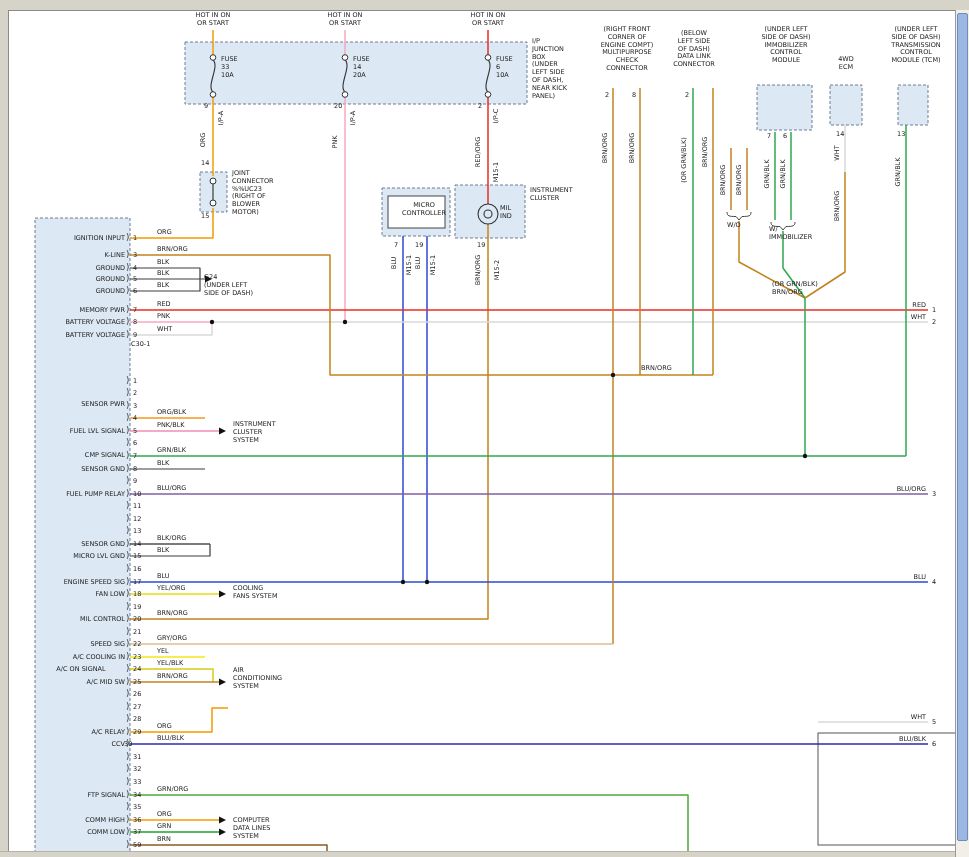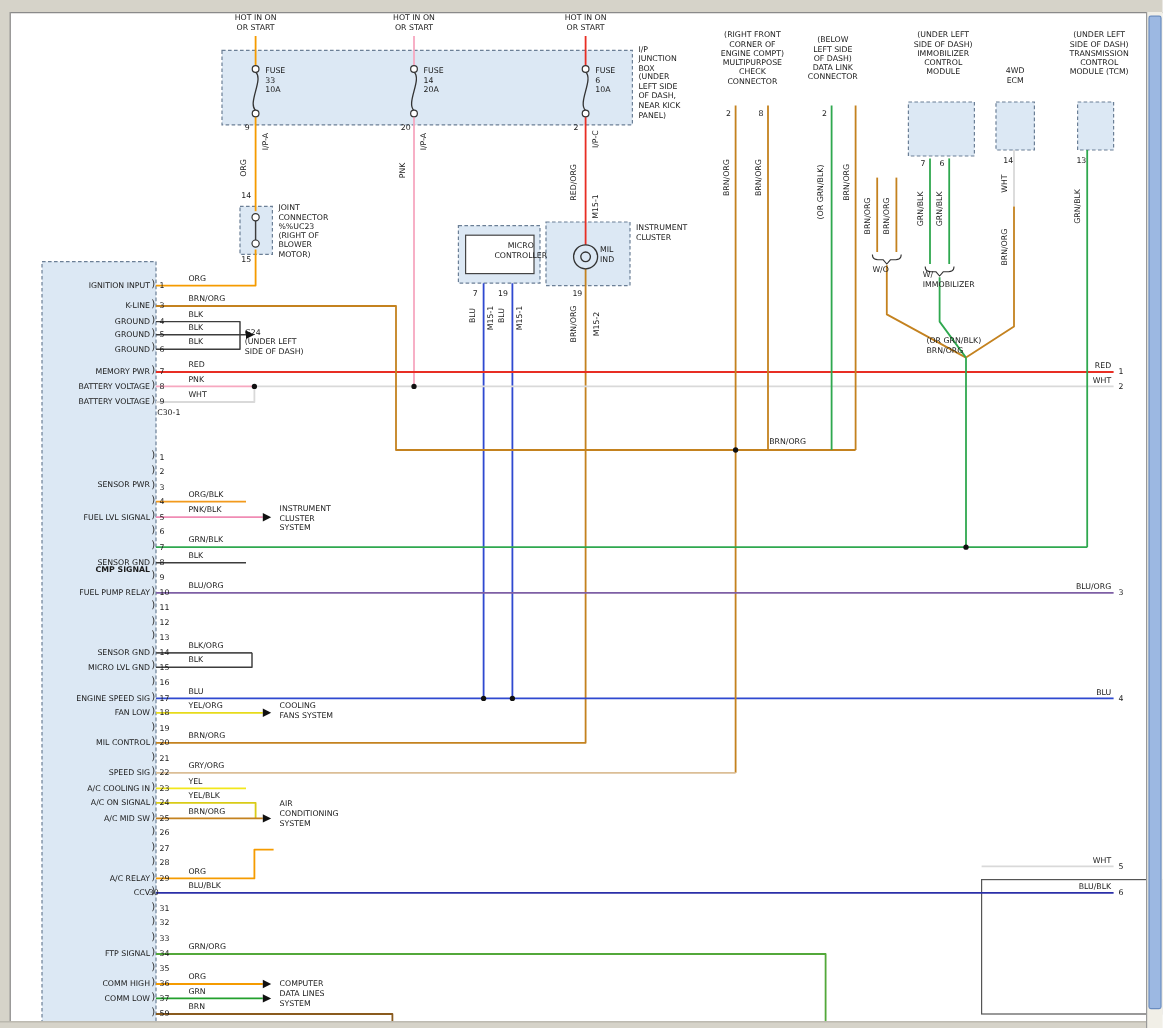--- a/index.html
+++ b/index.html
@@ -162,21 +162,21 @@
 (RIGHT OF
 BLOWER
 MOTOR)</div>
       <div class="lb" style="left: 334px; top: 103px;">20</div>
       <div class="lb v" style="left: 354px; top: 118px;">I/P-A</div>
       <div class="lb v" style="left: 336px; top: 142px;">PNK</div>
       <div class="lb" style="left: 478px; top: 103px;">2</div>
       <div class="lb v" style="left: 497px; top: 116px;">I/P-C</div>
       <div class="lb v" style="left: 479px; top: 152px;">RED/ORG</div>
       <div class="lb v" style="left: 497px; top: 172px;">M15-1</div>
-      <div class="lb c" style="left: 434px; top: 202px; text-align: center;">MICRO
+      <div class="lb c" style="left: 424px; top: 202px; text-align: center;">MICRO
 CONTROLLER</div>
       <div class="lb" style="left: 530px; top: 187px;">INSTRUMENT
 CLUSTER</div>
       <div class="lb" style="left: 500px; top: 205px;">MIL
 IND</div>
       <div class="lb" style="left: 394px; top: 242px;">7</div>
       <div class="lb" style="left: 415px; top: 242px;">19</div>
       <div class="lb v" style="left: 395px; top: 263px;">BLU</div>
       <div class="lb v" style="left: 410px; top: 265px;">M15-1</div>
       <div class="lb v" style="left: 419px; top: 263px;">BLU</div>
@@ -287,21 +287,21 @@
       <div class="pn" style="left: 37px; top: 400px;">SENSOR PWR</div>
       <div class="brk" style="left: 126px; top: 413px;">)</div>
       <div class="num" style="left: 133px; top: 414px;">4</div>
       <div class="wl" style="left: 157px; top: 407.5px;">ORG/BLK</div>
       <div class="pn" style="left: 37px; top: 427px;">FUEL LVL SIGNAL</div>
       <div class="brk" style="left: 126px; top: 426px;">)</div>
       <div class="num" style="left: 133px; top: 427px;">5</div>
       <div class="wl" style="left: 157px; top: 420.5px;">PNK/BLK</div>
       <div class="brk" style="left: 126px; top: 438px;">)</div>
       <div class="num" style="left: 133px; top: 439px;">6</div>
-      <div class="pn" style="left: 37px; top: 471px; font-weight: bold;">CMP SIGNAL</div>
+      <div class="pn" style="left: 37px; top: 451px;">CMP SIGNAL</div>
       <div class="brk" style="left: 126px; top: 451px;">)</div>
       <div class="num" style="left: 133px; top: 452px;">7</div>
       <div class="wl" style="left: 157px; top: 445.5px;">GRN/BLK</div>
       <div class="pn" style="left: 37px; top: 465px;">SENSOR GND</div>
       <div class="brk" style="left: 126px; top: 464px;">)</div>
       <div class="num" style="left: 133px; top: 465px;">8</div>
       <div class="wl" style="left: 157px; top: 458.5px;">BLK</div>
       <div class="brk" style="left: 126px; top: 476px;">)</div>
       <div class="num" style="left: 133px; top: 477px;">9</div>
       <div class="pn" style="left: 37px; top: 490px;">FUEL PUMP RELAY</div>
@@ -341,21 +341,21 @@
       <div class="brk" style="left: 126px; top: 627px;">)</div>
       <div class="num" style="left: 133px; top: 628px;">21</div>
       <div class="pn" style="left: 37px; top: 640px;">SPEED SIG</div>
       <div class="brk" style="left: 126px; top: 639px;">)</div>
       <div class="num" style="left: 133px; top: 640px;">22</div>
       <div class="wl" style="left: 157px; top: 633.5px;">GRY/ORG</div>
       <div class="pn" style="left: 37px; top: 653px;">A/C COOLING IN</div>
       <div class="brk" style="left: 126px; top: 652px;">)</div>
       <div class="num" style="left: 133px; top: 653px;">23</div>
       <div class="wl" style="left: 157px; top: 646.5px;">YEL</div>
-      <div class="pn" style="left: 37px; top: 665px;">A/C ON SIGNAL</div>
+      <div class="pn" style="left: 37px; top: 665px; text-align: center;">A/C ON SIGNAL</div>
       <div class="brk" style="left: 126px; top: 664px;">)</div>
       <div class="num" style="left: 133px; top: 665px;">24</div>
       <div class="wl" style="left: 157px; top: 658.5px;">YEL/BLK</div>
       <div class="pn" style="left: 37px; top: 678px;">A/C MID SW</div>
       <div class="brk" style="left: 126px; top: 677px;">)</div>
       <div class="num" style="left: 133px; top: 678px;">25</div>
       <div class="wl" style="left: 157px; top: 671.5px;">BRN/ORG</div>
       <div class="brk" style="left: 126px; top: 689px;">)</div>
       <div class="num" style="left: 133px; top: 690px;">26</div>
       <div class="brk" style="left: 126px; top: 702px;">)</div>

